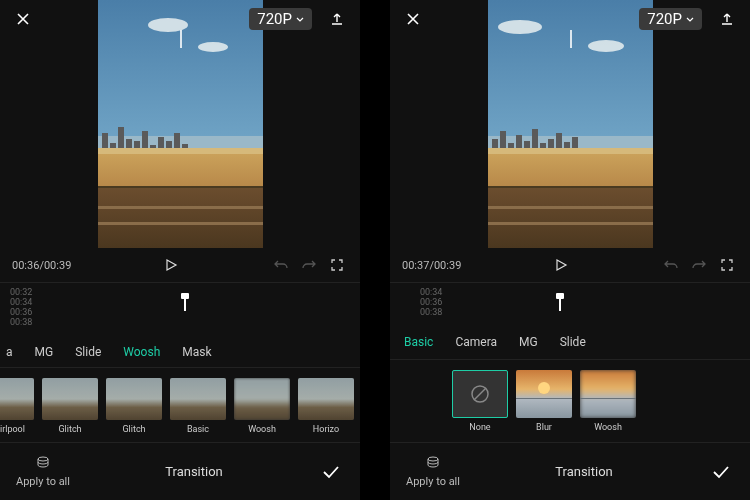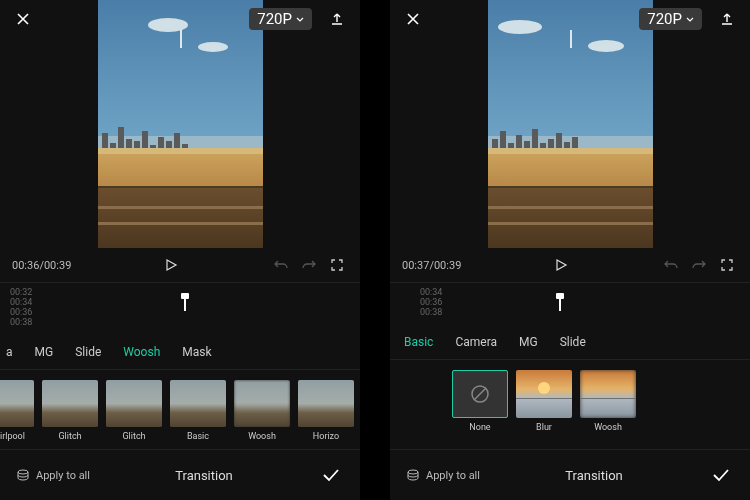--- a/index.html
+++ b/index.html
@@ -132,21 +132,21 @@
   .bottombar {
     margin-top:auto;
     display:flex;
     align-items:center;
     justify-content:space-between;
     padding: 12px 16px;
     border-top:1px solid #222;
     font-size:13px;
     color:#ddd;
   }
-  .apply { display:flex; align-items:center; gap:6px; font-size:11px; color:#bbb; cursor:pointer; }
+  .apply { display:flex; align-items:center; gap:6px; font-size:11px; color:#bbb; cursor:pointer;flex-direction:column; }
   svg { display:block; }
 </style>
 </head>
 <body>
 
 <div class="panel">
   <div class="topbar">
     <div class="icon-btn">
       <svg width="16" height="16" viewBox="0 0 16 16">
           <path d="M3 3l10 10M13 3L3 13" stroke="#fff" stroke-width="1.6"></path>

